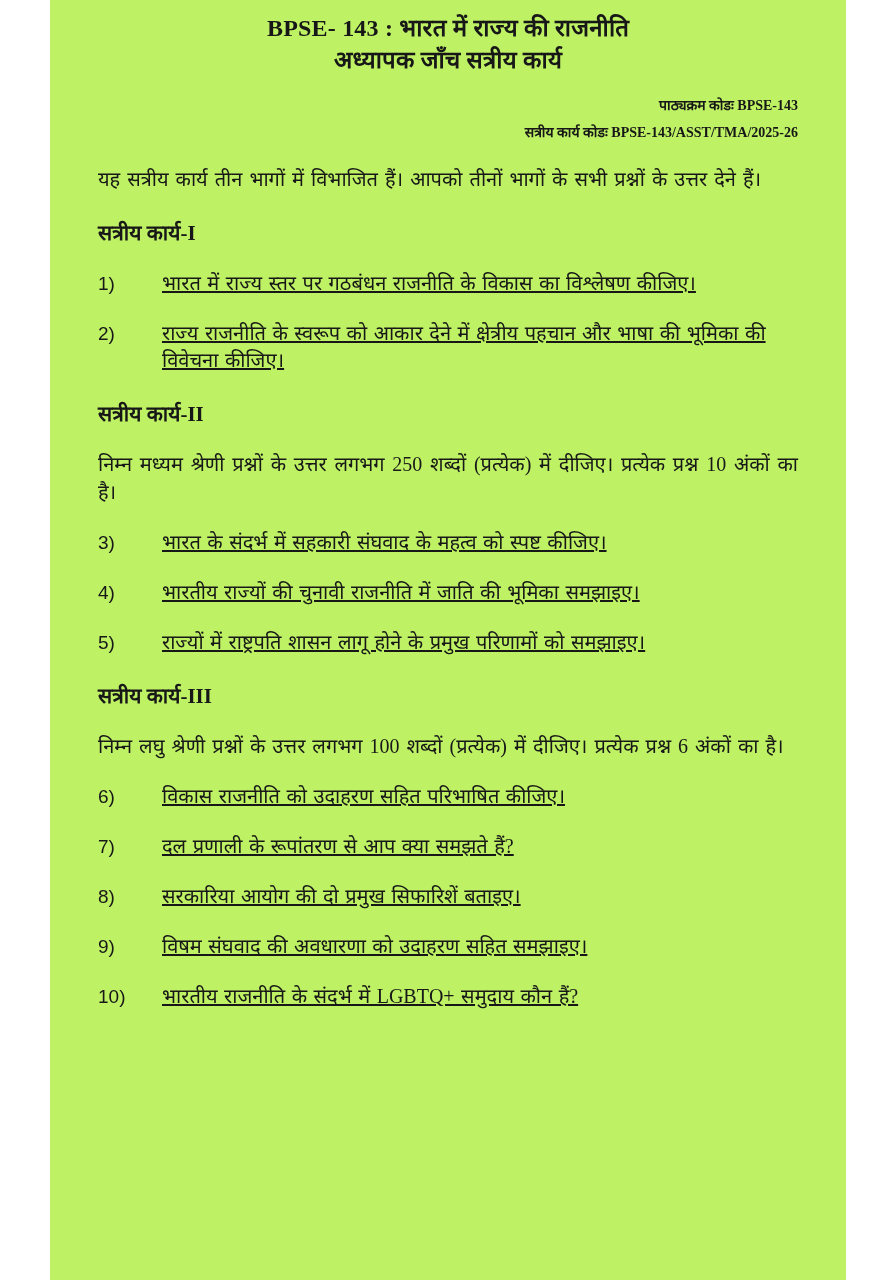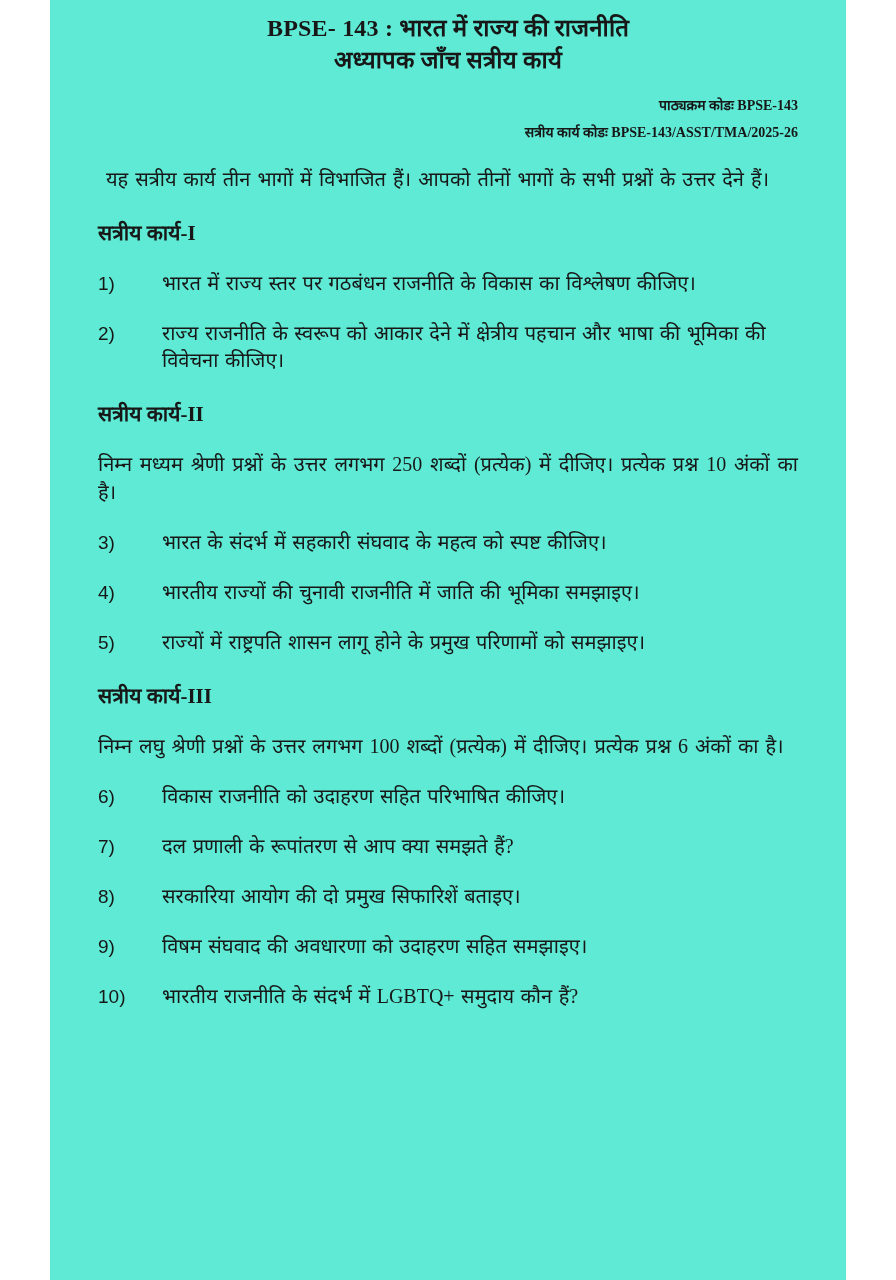--- a/index.html
+++ b/index.html
@@ -5,21 +5,21 @@
   html, body {
     margin: 0;
     padding: 0;
     background: #ffffff;
   }
   .page {
     position: relative;
     width: 796px;
     height: 1280px;
     margin: 0 auto;
-    background: #5eead4;
+    background: #bef264;
     color: #171717;
     font-family: "Liberation Serif", "DejaVu Serif", serif;
     box-sizing: border-box;
     padding: 12px 48px 0 48px;
     overflow: hidden;
   }
   .doc-title {
     text-align: center;
     font-weight: 700;
     font-size: 24px;
@@ -27,21 +27,21 @@
     letter-spacing: 0.2px;
   }
   .meta-block {
     margin-top: 16px;
     text-align: right;
     font-weight: 700;
     font-size: 14px;
     line-height: 27px;
   }
   .intro {
-    margin: 20px 0 0 8px;
+    margin: 20px 0 0 0;
     font-size: 20px;
     line-height: 27px;
     text-align: justify;
     word-spacing: 2px;
   }
   .section-heading {
     margin: 26px 0 0 0;
     font-weight: 700;
     font-size: 21px;
     line-height: 28px;
@@ -60,20 +60,21 @@
     line-height: 27px;
   }
   .qnum {
     flex: 0 0 64px;
     font-family: "Liberation Sans", "DejaVu Sans", sans-serif;
     font-size: 19px;
   }
   .qtext {
     flex: 1;
     word-spacing: 1.5px;
+    text-decoration: underline;
   }
 </style>
 </head>
 <body>
 
 <div class="page">
 
   <div class="doc-title">
     <div>BPSE- 143 : भारत में राज्य की राजनीति</div>
     <div>अध्यापक जाँच सत्रीय कार्य</div>

